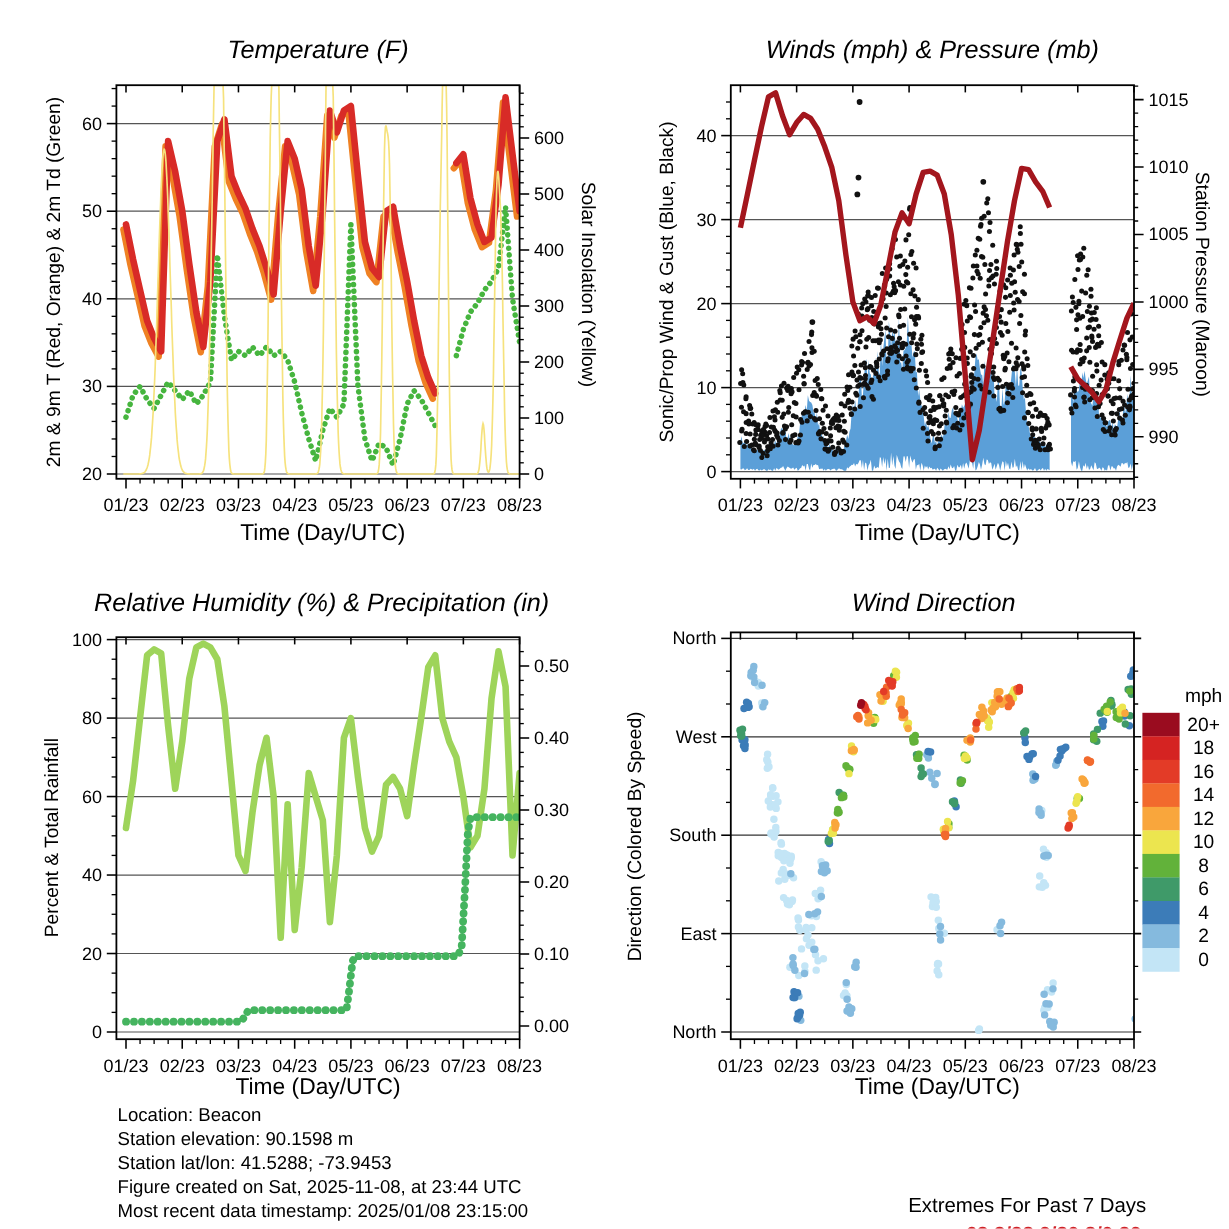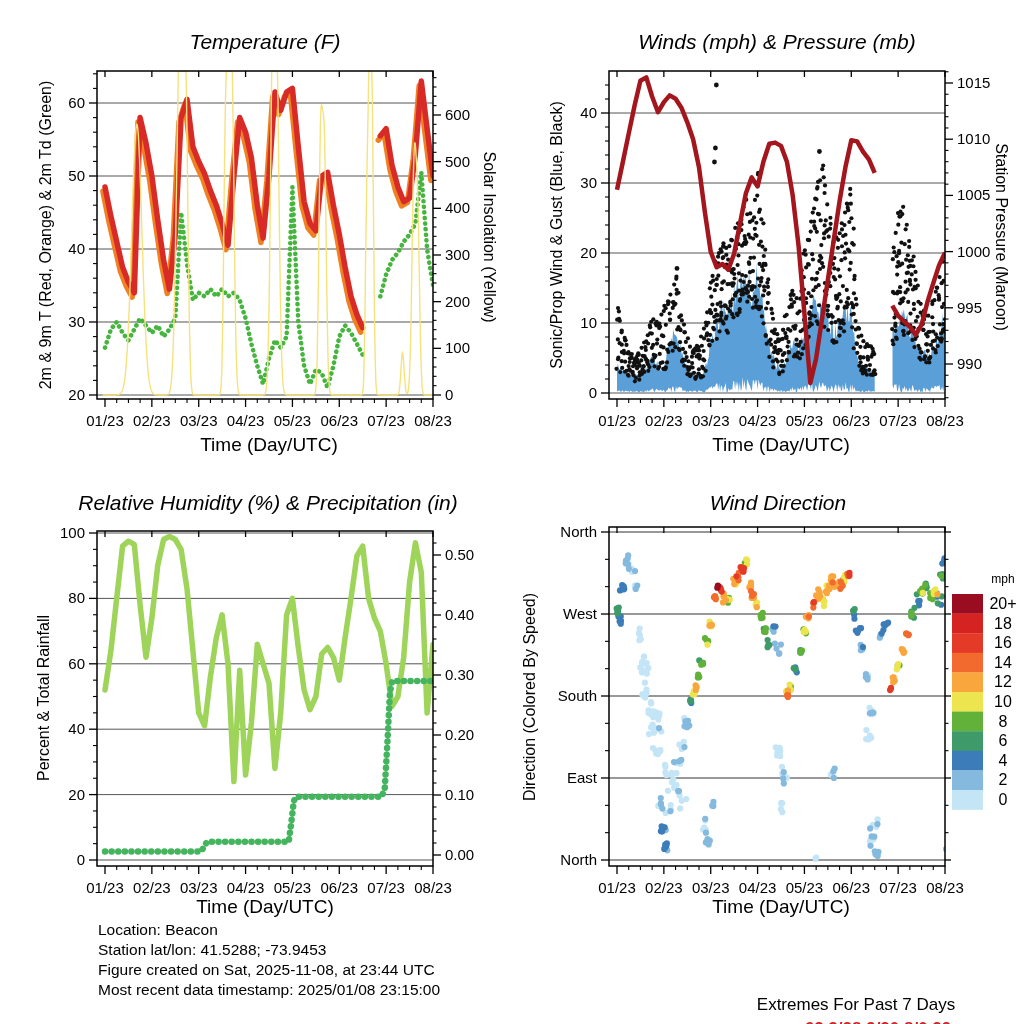--- a/index.html
+++ b/index.html
@@ -3,21 +3,21 @@
 <meta charset="utf-8">
 <style>
   html,body{margin:0;padding:0;background:#fff;}
   .fig{position:relative;width:1024px;height:1024px;background:#fff;overflow:hidden;
        font-family:"Liberation Sans",sans-serif;color:#000;}
   svg{font-family:"Liberation Sans",sans-serif;}
   .t{position:absolute;transform:translate(-50%,0);font-size:21px;white-space:nowrap;font-style:italic;}
   .xl{position:absolute;transform:translate(-50%,0);font-size:19px;white-space:nowrap;}
   .yl{position:absolute;font-size:16px;white-space:nowrap;transform:translate(-50%,-50%) rotate(-90deg);}
   .ylr{position:absolute;font-size:16px;white-space:nowrap;transform:translate(-50%,-50%) rotate(90deg);}
-  .cbt{position:absolute;transform:translate(-50%,0);font-size:12px;}
+  .cbt{position:absolute;transform:translate(-50%,0);font-size:16px;}
   .foot{position:absolute;left:88px;top:920px;font-size:15.5px;line-height:20px;margin-left:10px;}
   .ext{position:absolute;left:660px;top:960px;width:340px;font-size:17px;line-height:24px;text-align:center;margin-top:33px;}
   .ext .l1{transform:translateX(26px);}
   .ext .red{font-weight:bold;transform:translateX(48px);}
 </style>
 </head>
 <body>
 
 <div class="fig">
   <svg id="plot" width="1024" height="1024" viewBox="0 0 1024 1024">
@@ -1946,20 +1946,21 @@
   <div class="ylr" style="left:489px;top:237px">Solar Insolation (Yellow)</div>
   <div class="yl" style="left:557px;top:235px">Sonic/Prop Wind &amp; Gust (Blue, Black)</div>
   <div class="ylr" style="left:1001px;top:237px">Station Pressure (Maroon)</div>
   <div class="yl" style="left:44px;top:698px">Percent &amp; Total Rainfall</div>
   <div class="yl" style="left:530px;top:697px">Direction (Colored By Speed)</div>
 
   <div class="cbt" style="left:1003px;top:572px">mph</div>
 
   <div class="foot">
     <div>Location: Beacon</div>
+    <div>Station elevation: 90.1598 m</div>
     <div>Station lat/lon: 41.5288; -73.9453</div>
     <div>Figure created on Sat, 2025-11-08, at 23:44 UTC</div>
     <div>Most recent data timestamp: 2025/01/08 23:15:00</div>
   </div>
 
   <div class="ext">
     <div class="l1">Extremes For Past 7 Days</div>
     <div class="red" id="extremes-values" style="color: rgb(207, 33, 39);">63.3/28.9/20.8/0.29</div>
   </div>
 </div>

